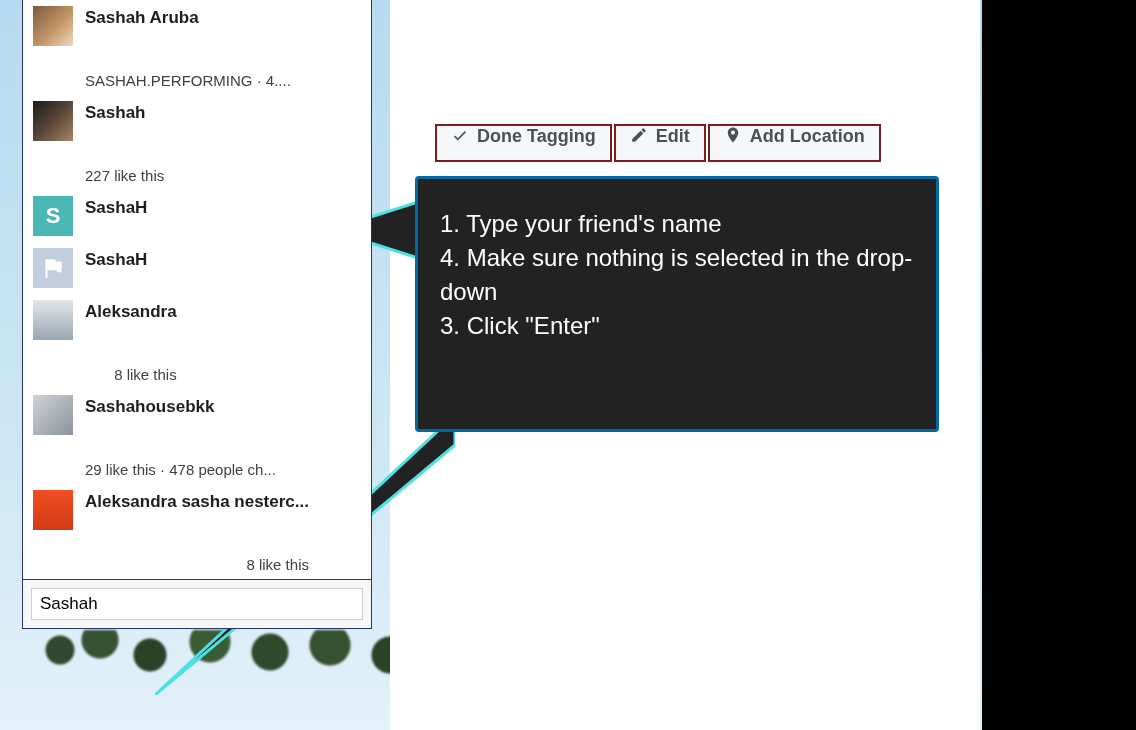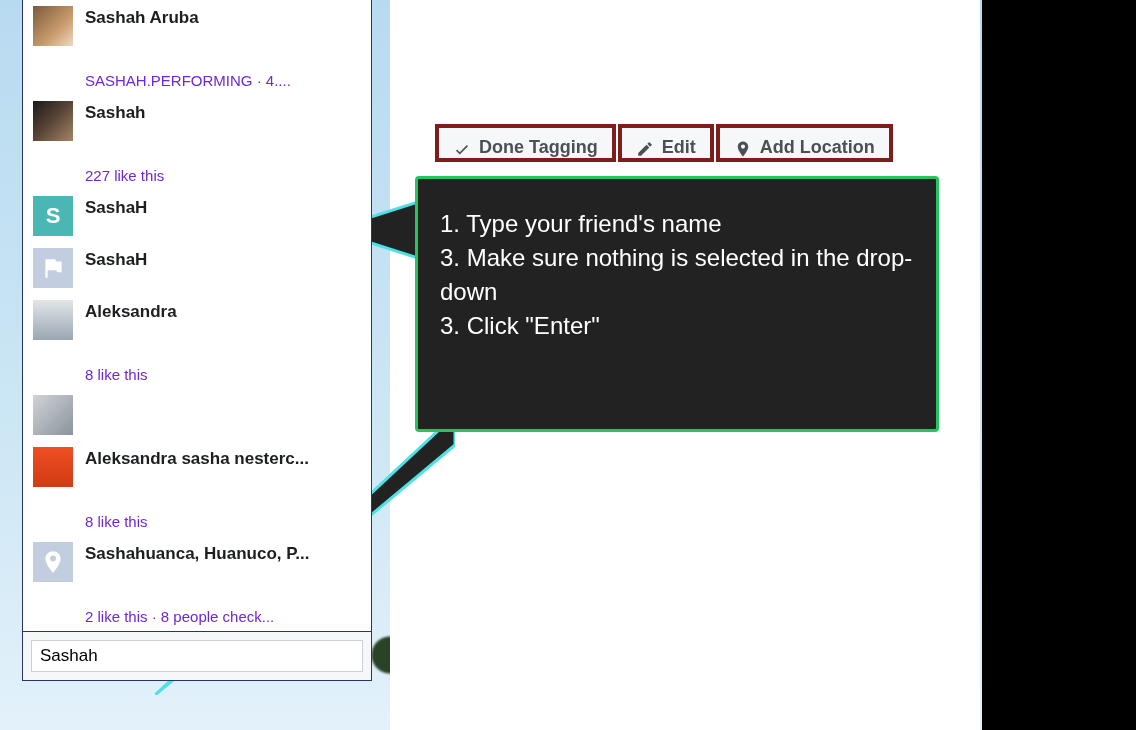--- a/index.html
+++ b/index.html
@@ -85,25 +85,26 @@
     .item-text { display:flex; flex-direction:column; min-width:0; padding-top:2px;gap:44px;}
     .item-name {
       color: #1c1e21;
       font-size: 17px;
       font-weight: 600;
       white-space: nowrap;
       overflow: hidden;
       text-overflow: ellipsis;
     }
     .item-sub {
-      color: #6d28d9;
+      color: #404040;
       font-size: 15px;
       white-space: nowrap;
       overflow: hidden;
       text-overflow: ellipsis;
+      text-align: right;
     }
 
     .input-wrap {
       border-top: 1px solid #27356a;
       padding: 8px;
       background: #f6f7f9;
     }
     .tag-input {
       width: 100%;
       height: 32px;
@@ -117,42 +118,42 @@
     .toolbar {
       position: absolute;
       left: 435px;
       top: 124px;
       display: flex;
       gap: 2px;
       z-index: 3;
     }
     .tb-btn {
       display: flex;
-      align-items: flex-end;
+      align-items: flex-start;
       gap: 8px;
       height: 38px;
       padding: 0 14px;
       background: #f6f7f9;
-      border: 4px solid #7f1d1d;
+      border: 2px solid #7f1d1d;
       color: #4b4f56;
       font-size: 18px;
       font-weight: 600;
       cursor: pointer;
     }
     .tb-btn svg { width: 18px; height: 18px; fill: #4b4f56; }
 
     
     .callout {
       position: absolute;
       left: 415px;
       top: 176px;
       width: 524px;
       height: 256px;
       background: #222;
-      border: 3px solid #22c55e;
+      border: 3px solid #0369a1;
       border-radius: 4px;
       z-index: 4;
       padding: 28px 22px;
       color: #fff;
     }
     .callout-line {
       font-size: 24px;
       line-height: 1.42;
     }
     
@@ -205,21 +206,21 @@
 
 <svg class="pointer1" width="110" height="70">
   <polygon points="0,35 110,0 110,70" fill="#222" stroke="#4de0e5" stroke-width="3"></polygon>
 </svg>
 <svg class="pointer2" width="300" height="280">
   <polygon points="0,280 300,0 300,30" fill="#222" stroke="#4de0e5" stroke-width="3"></polygon>
 </svg>
 
 <div class="callout">
   <div class="callout-line">1. Type your friend's name</div>
-  <div class="callout-line">3. Make sure nothing is selected in the drop-down</div>
+  <div class="callout-line">4. Make sure nothing is selected in the drop-down</div>
   <div class="callout-line">3. Click "Enter"</div>
 </div>
 
 <div class="dropdown">
   <div id="items">
       <div class="item">
         <div class="avatar av1"></div>
         <div class="item-text">
           <div class="item-name">Sashah Aruba</div>
           <div class="item-sub">SASHAH.PERFORMING · 4....</div>
@@ -250,36 +251,29 @@
       </div>
       <div class="item">
         <div class="avatar av5"></div>
         <div class="item-text">
           <div class="item-name">Aleksandra</div>
           <div class="item-sub">8 like this</div>
         </div>
       </div>
       <div class="item">
         <div class="avatar av6"></div>
+        <div class="item-text">
+          <div class="item-name">Sashahousebkk</div>
+          <div class="item-sub">29 like this · 478 people ch...</div>
+        </div>
       </div>
       <div class="item">
         <div class="avatar av7"></div>
         <div class="item-text">
           <div class="item-name">Aleksandra sasha nesterc...</div>
           <div class="item-sub">8 like this</div>
-        </div>
-      </div>
-      <div class="item">
-        <div class="avatar pin">
-          <svg viewBox="0 0 24 24">
-            <path d="M12 2C8.1 2 5 5.1 5 9c0 5.2 7 13 7 13s7-7.8 7-13c0-3.9-3.1-7-7-7zm0 9.5A2.5 2.5 0 1 1 12 6a2.5 2.5 0 0 1 0 5.5z"></path>
-          </svg>
-        </div>
-        <div class="item-text">
-          <div class="item-name">Sashahuanca, Huanuco, P...</div>
-          <div class="item-sub">2 like this · 8 people check...</div>
         </div>
       </div>
     </div>
   <div class="input-wrap">
     <input class="tag-input" type="text" value="Sashah " style="">
   </div>
 </div>
 
 </body></html>

